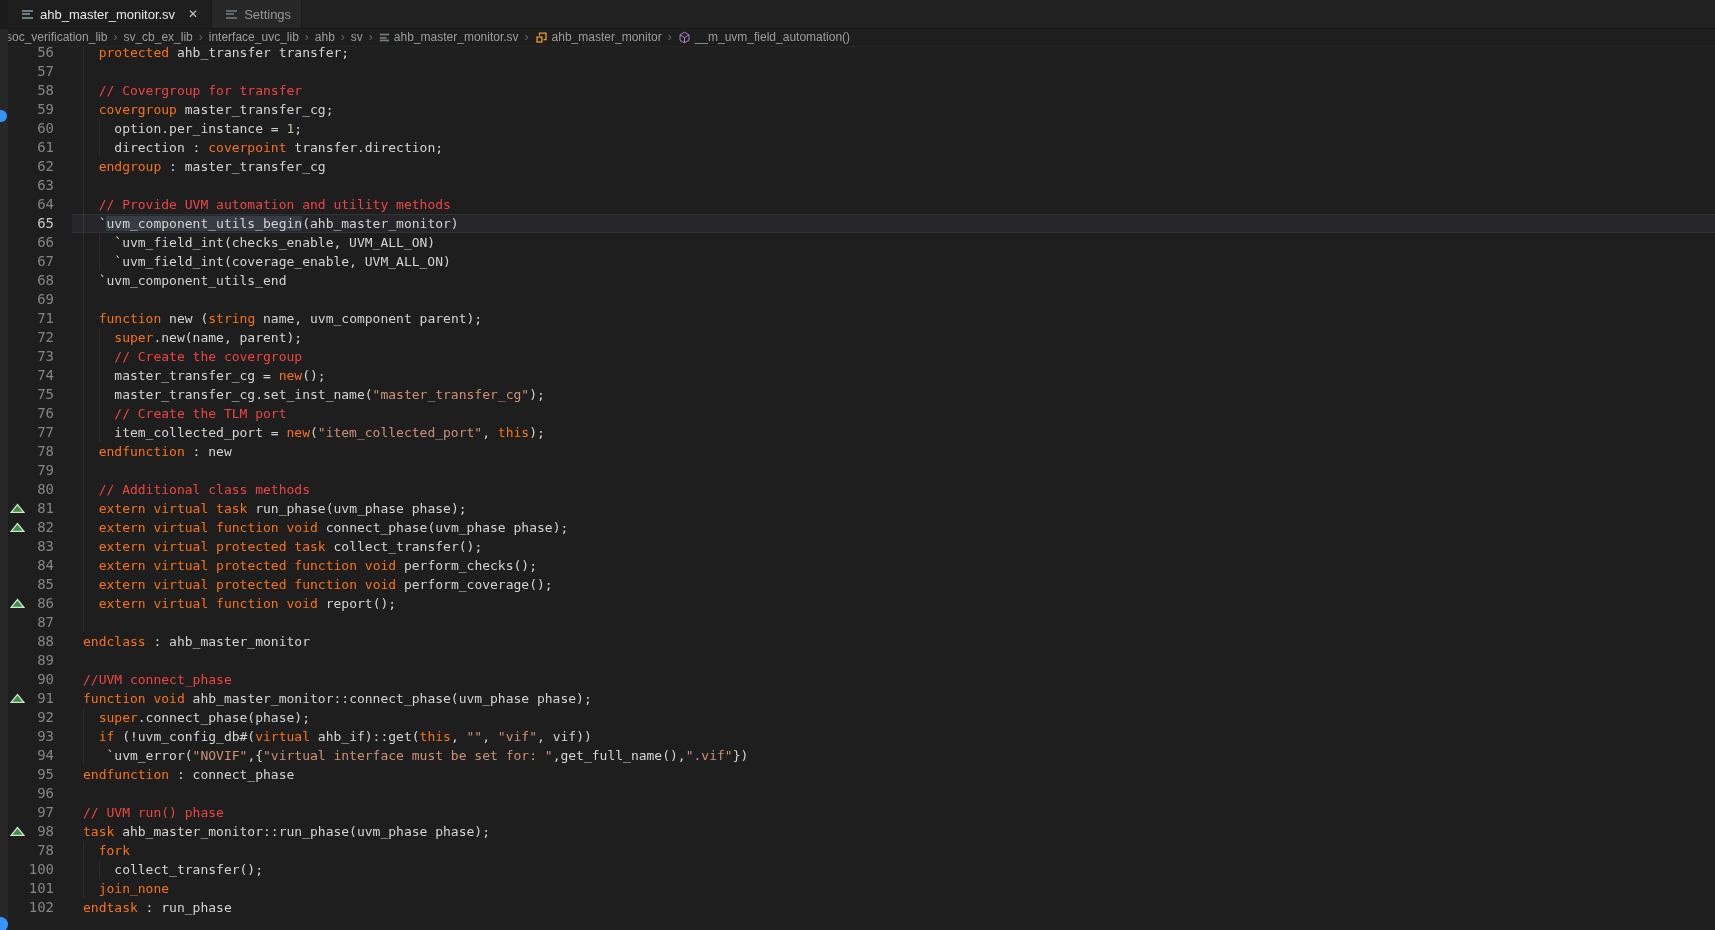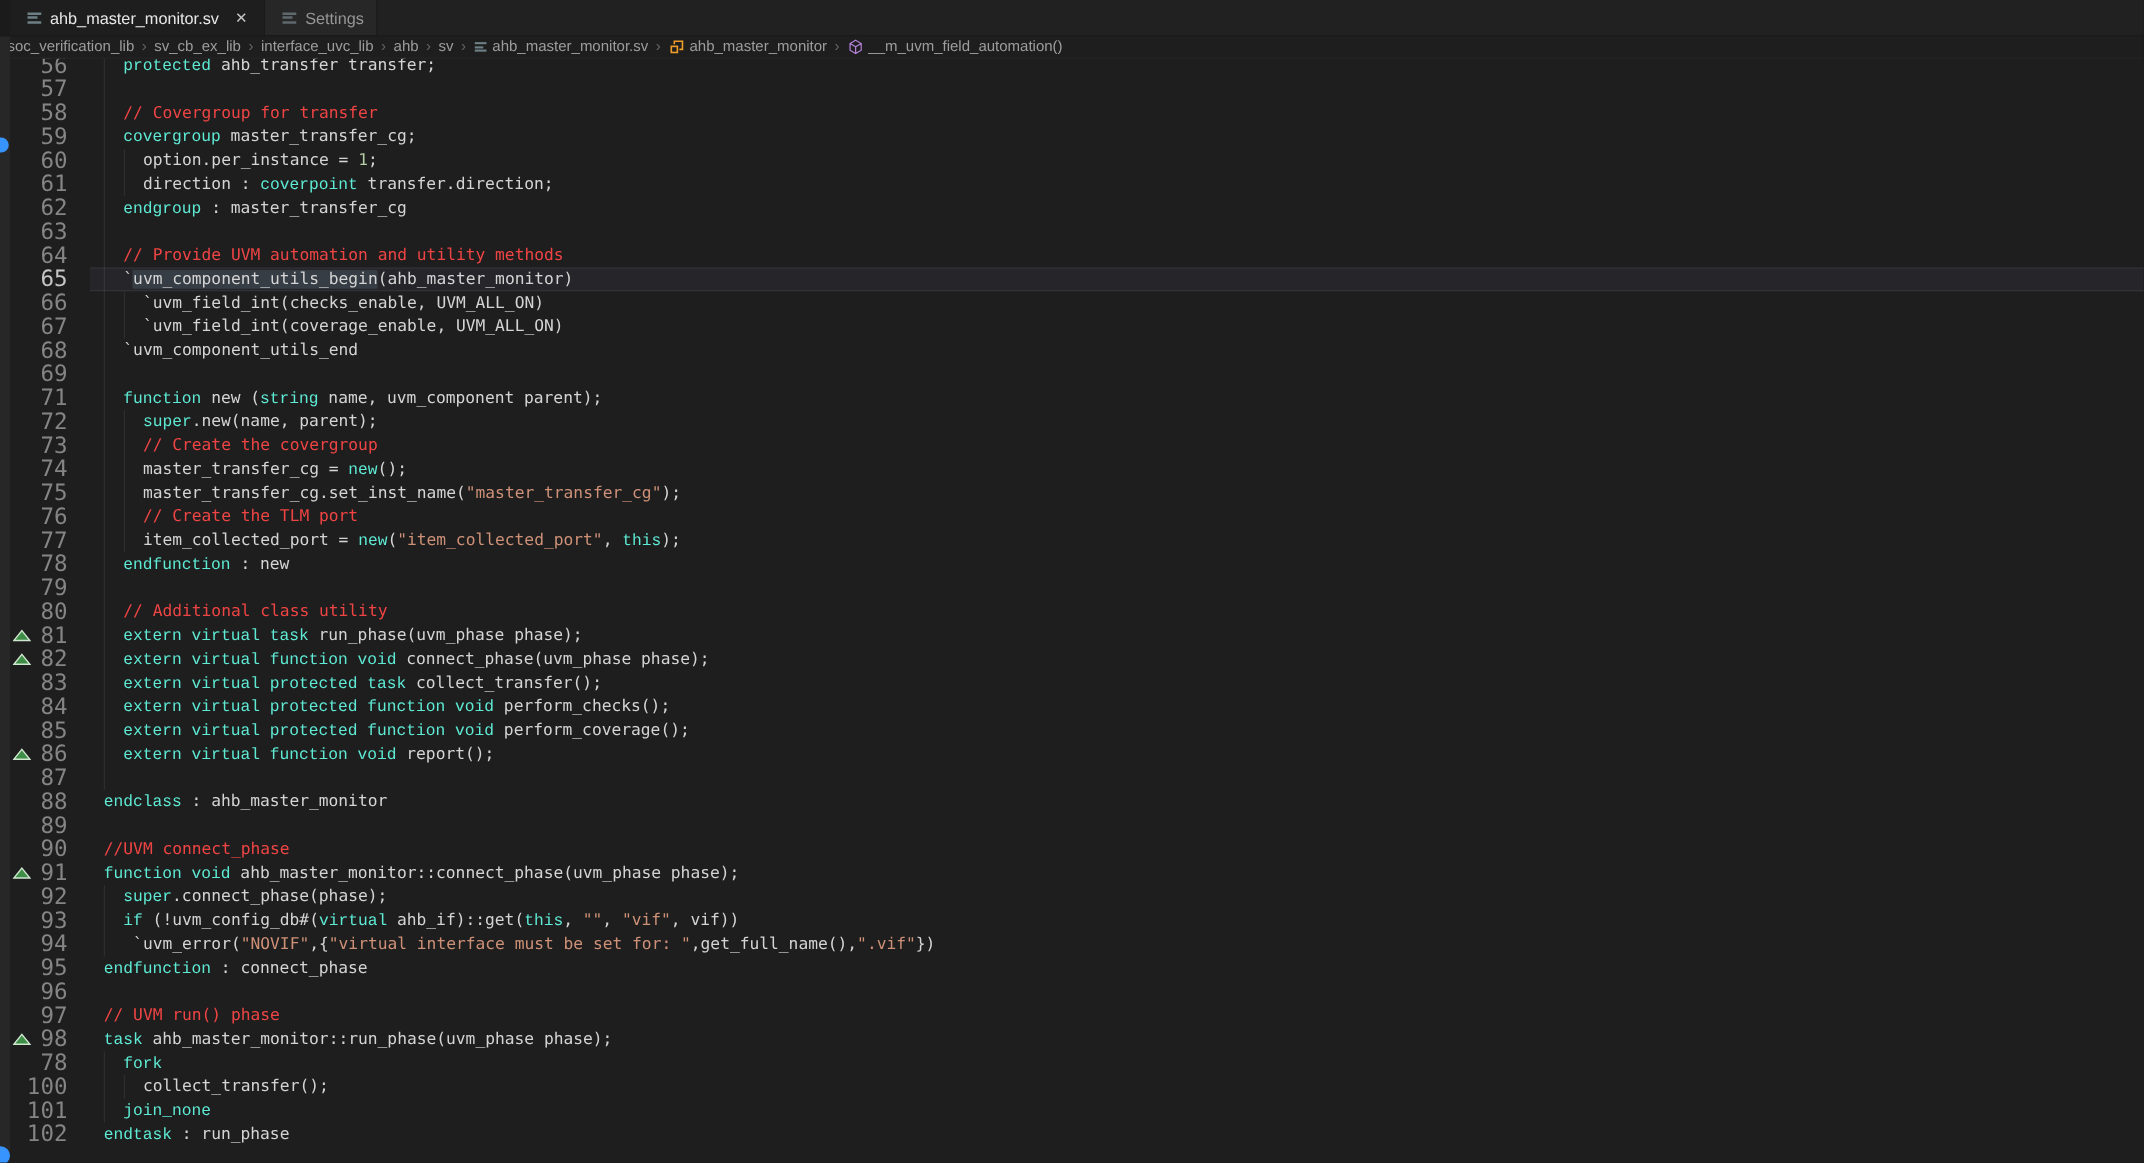--- a/index.html
+++ b/index.html
@@ -50,31 +50,31 @@
   .badge.bottom{left:-7px;top:917px;width:15px;height:15px;}
   .editor{position:absolute;top:43px;left:0;width:100%;height:906px;z-index:1;}
   .row{position:relative;height:19px;width:100%;}
   .mono, .row .code, .lnum, .guide{font-family:"DejaVu Sans Mono",monospace;}
   .row .code{
     position:absolute;left:83px;top:0;height:19px;
     font-size:13px;line-height:19px;white-space:pre;color:#d4d4d4;z-index:3;
   }
   .lnum{
     position:absolute;left:8px;top:0;width:46px;text-align:right;
-    font-size:18px;line-height:19px;color:#858585;z-index:3;
+    font-size:14px;line-height:19px;color:#858585;z-index:3;
   }
   .row.cur .lnum{color:#c6c6c6;}
   .band{
     position:absolute;left:72px;right:0;top:0;height:19px;box-sizing:border-box;
     background:#26262a;border-top:1px solid #313137;border-bottom:1px solid #313137;z-index:1;
   }
   .guide{position:absolute;top:0;width:1px;height:19px;background:rgba(255,255,255,0.065);font-size:13px;z-index:2;}
   .gmark{position:absolute;left:10px;top:4px;z-index:3;line-height:0;}
   
-  .kw{color:#5eead4;font-family:Liberation Mono, monospace;}
+  .kw{color:#f97316;}
   .cm{color:#ef4444;}
   .st{color:#ce9178;}
   .nu{color:#b5cea8;}
   .pl{color:#d4d4d4;}
   .hl{background:#373d44;border-radius:1px;}
 </style>
 </head>
 <body>
 
 <div class="tabbar">
@@ -267,21 +267,21 @@
       <span class="code"><span class="pl">  </span><span class="kw">endfunction</span><span class="pl"> : new</span></span>
     </div>
     <div class="row">
       <div class="guide" style="left: calc(0ch + 83px);"></div>
       <span class="lnum">79</span>
       <span class="code"></span>
     </div>
     <div class="row">
       <div class="guide" style="left: calc(0ch + 83px);"></div>
       <span class="lnum">80</span>
-      <span class="code"><span class="pl">  </span><span class="cm">// Additional class utility</span></span>
+      <span class="code"><span class="pl">  </span><span class="cm">// Additional class methods</span></span>
     </div>
     <div class="row">
       <div class="guide" style="left: calc(0ch + 83px);"></div>
       <span class="gmark"><svg width="15" height="11" viewBox="0 0 15 11">
           <polygon points="7.5,1.5 13.8,9.3 1.2,9.3" fill="#3e8e47" stroke="#cfe6cf" stroke-width="1.2"></polygon>
         </svg></span>
       <span class="lnum">81</span>
       <span class="code"><span class="pl">  </span><span class="kw">extern</span><span class="pl"> </span><span class="kw">virtual</span><span class="pl"> </span><span class="kw">task</span><span class="pl"> run_phase(uvm_phase phase);</span></span>
     </div>
     <div class="row">

